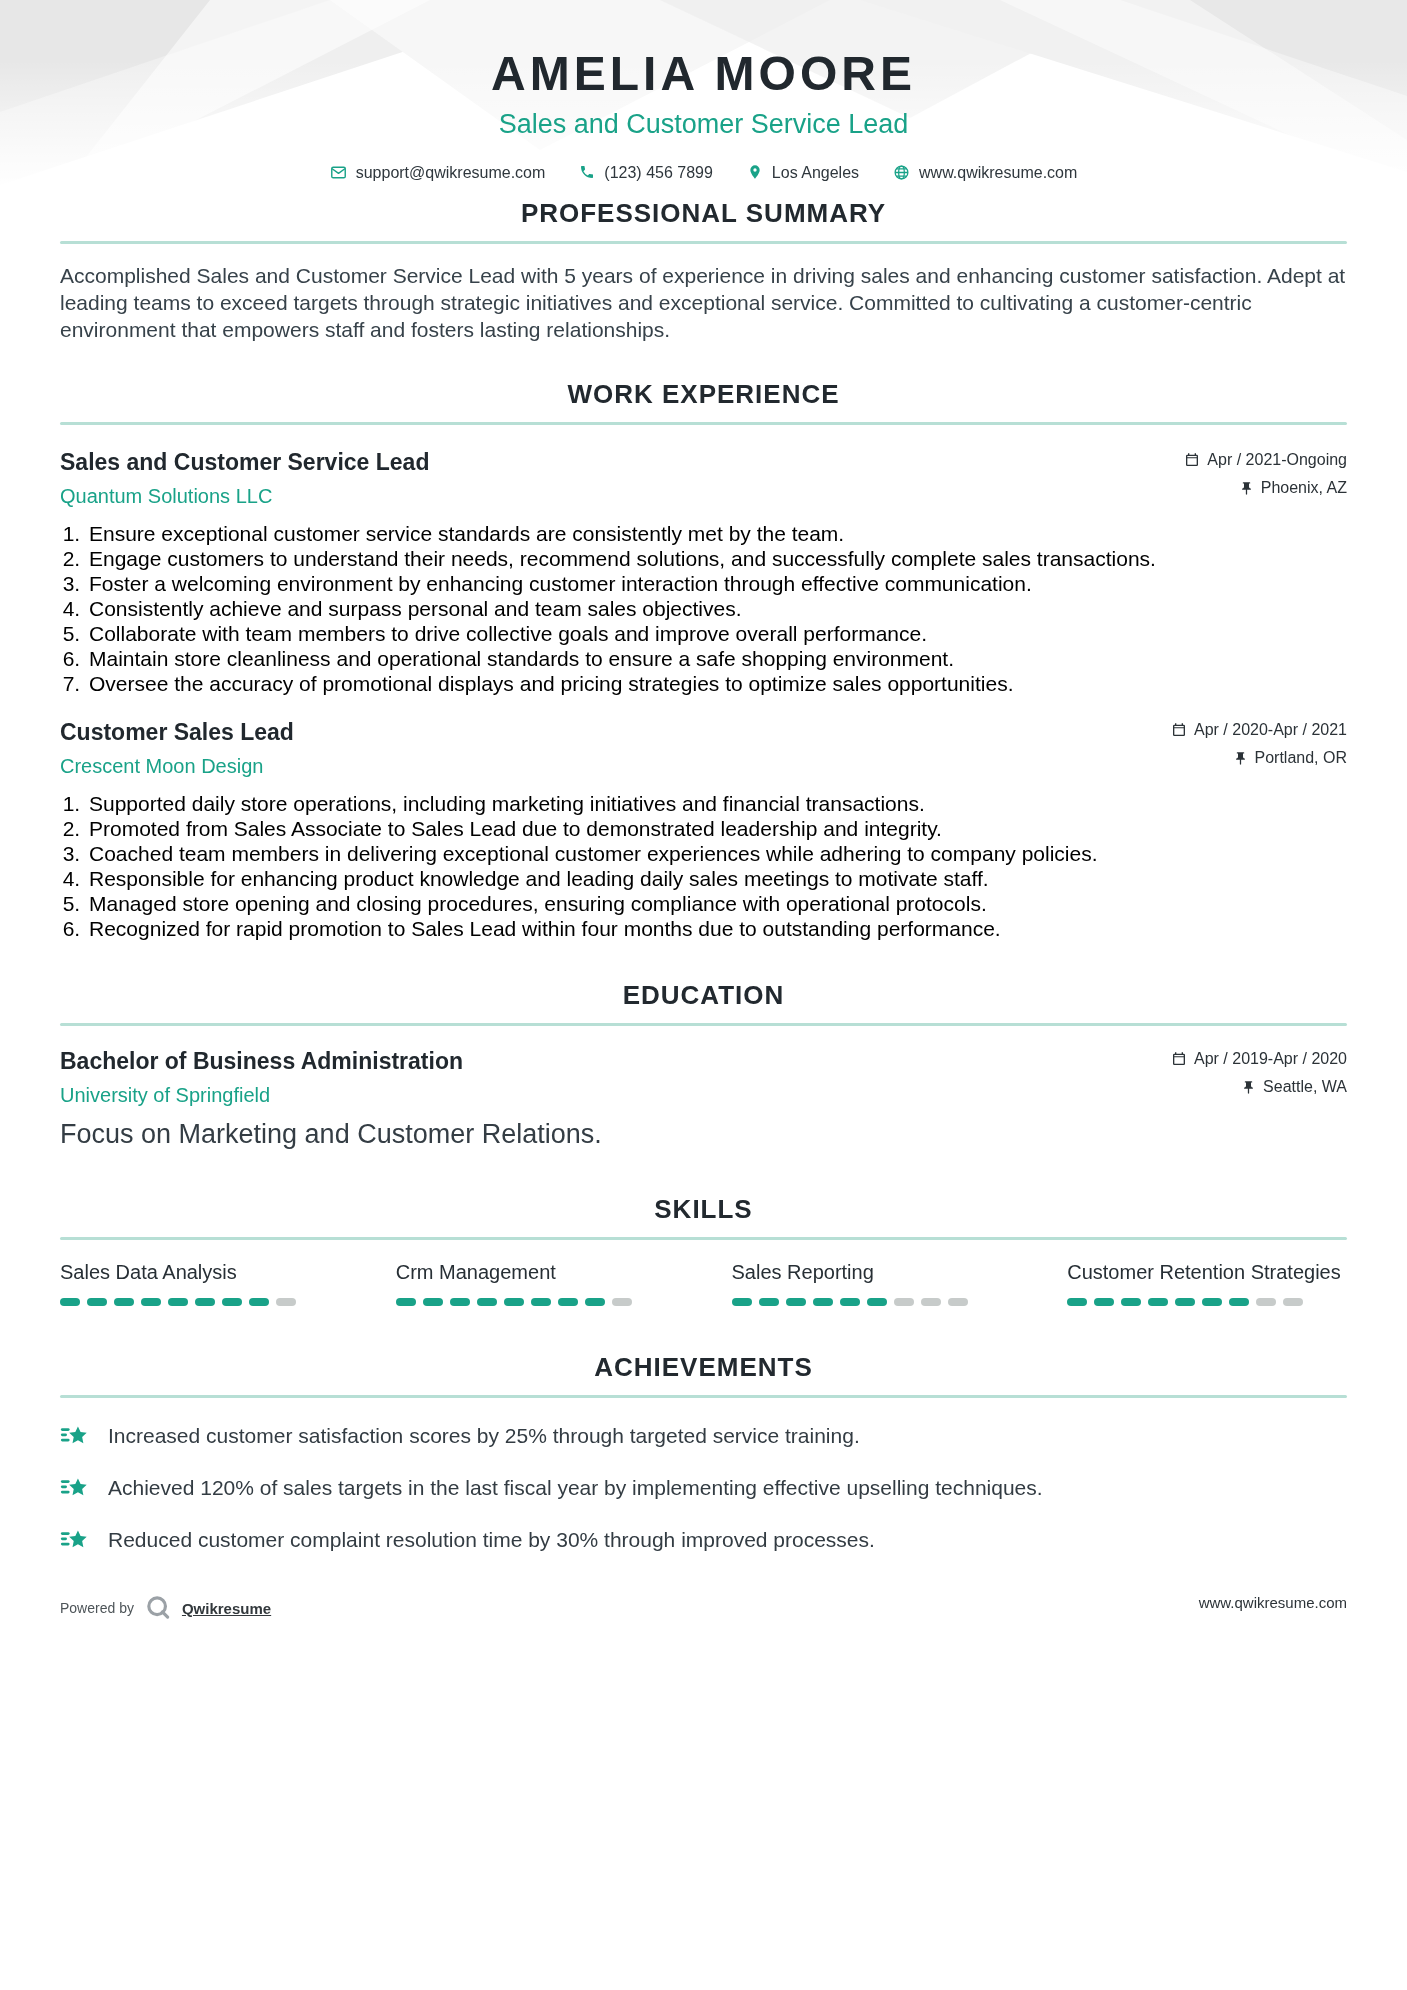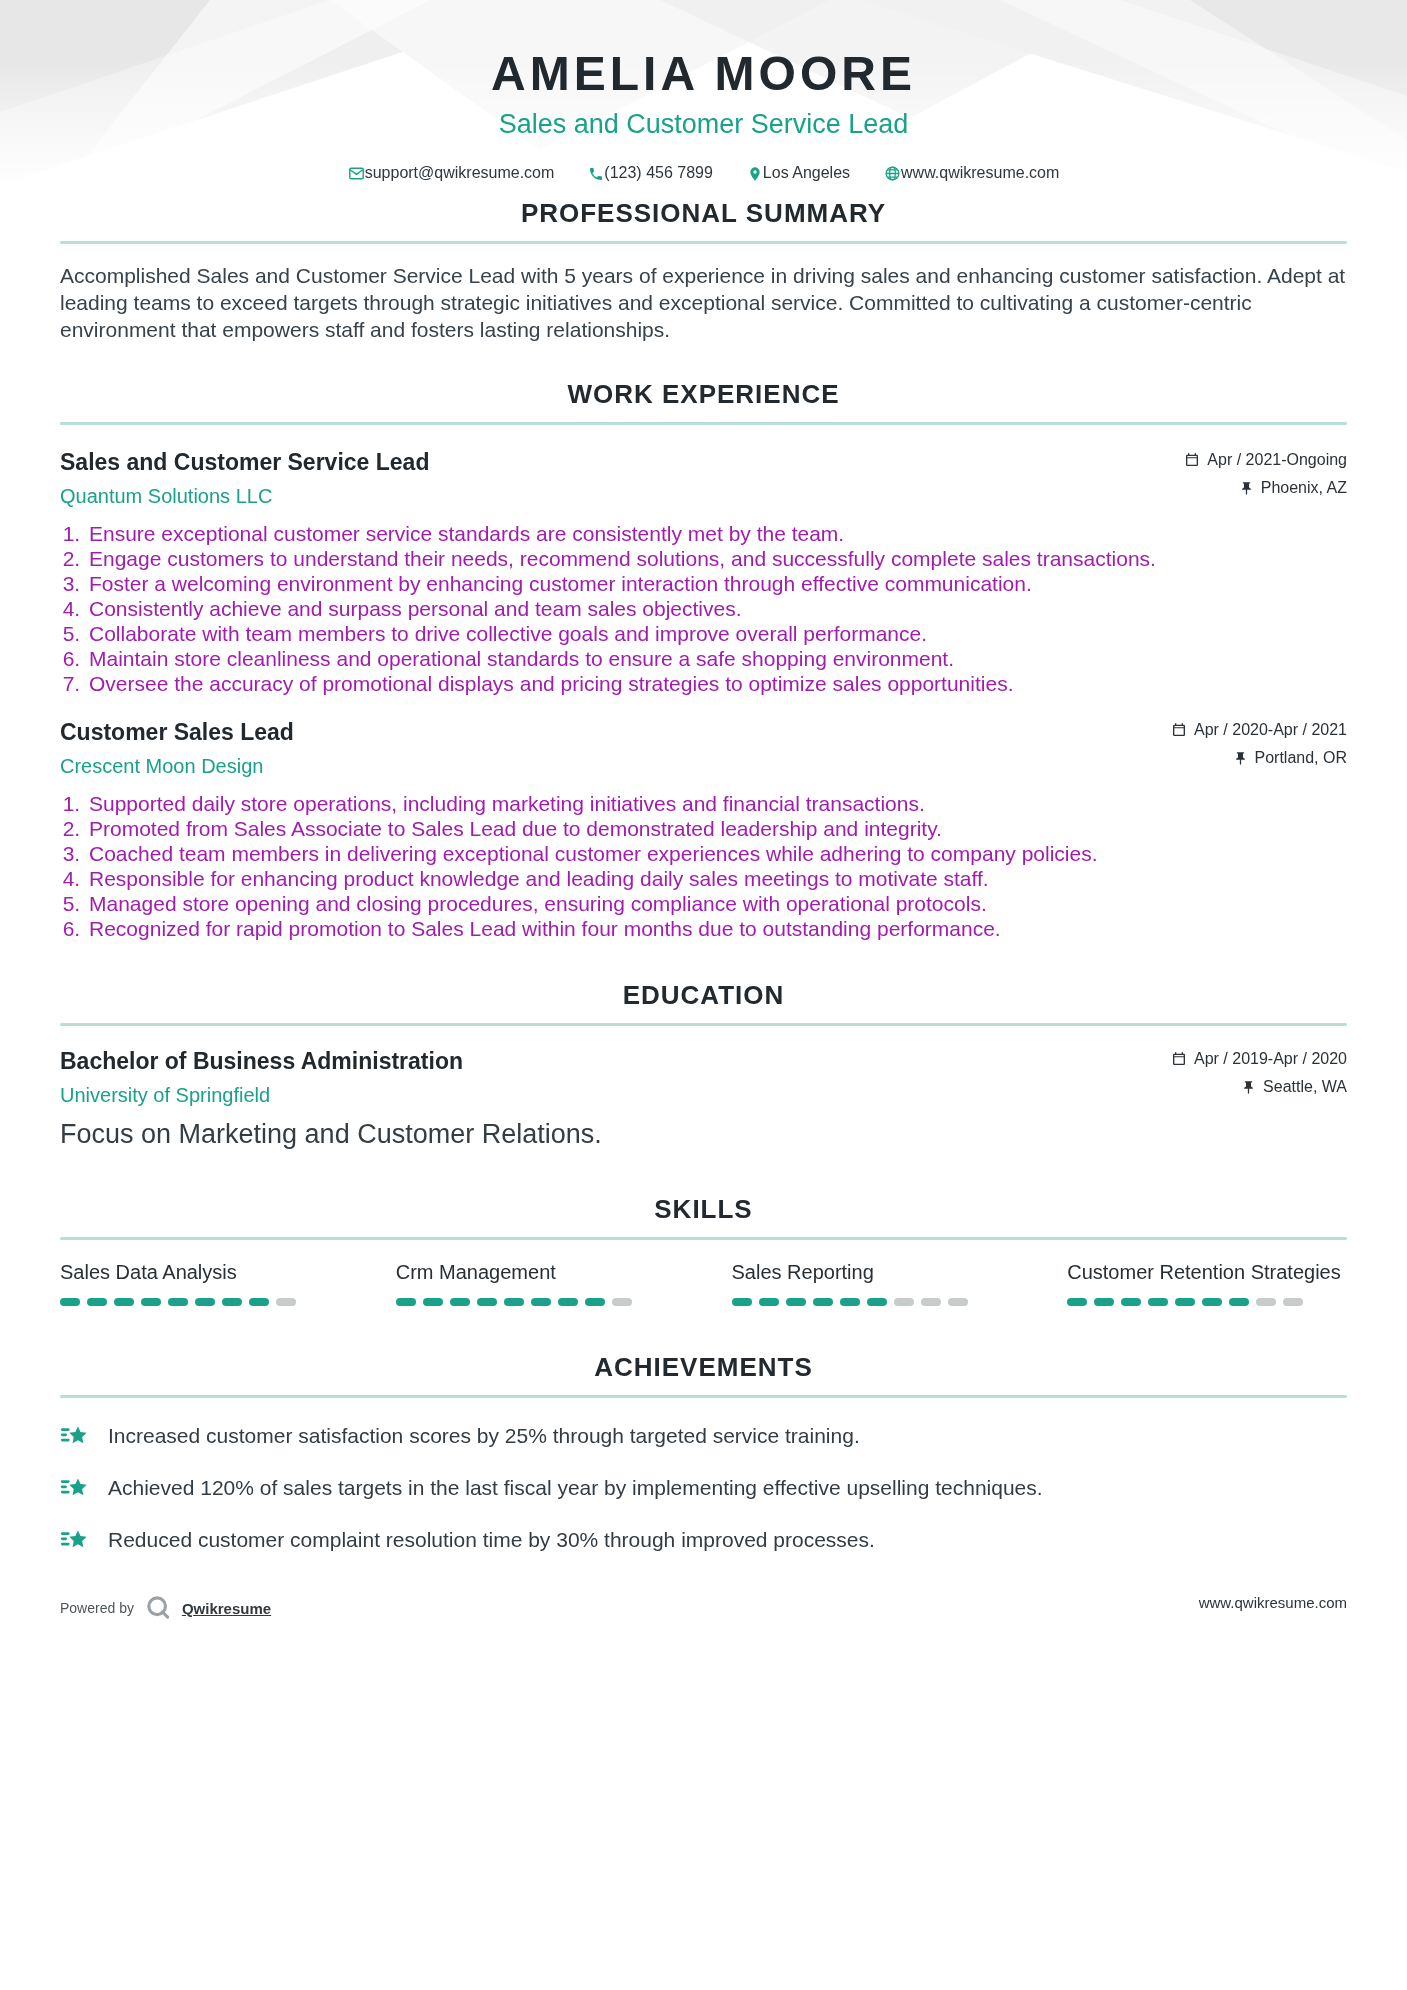--- a/index.html
+++ b/index.html
@@ -28,21 +28,21 @@
     color: #21282e;
   }
   .candidate-title {
     margin-top: 8px; font-size: 27px; font-weight: 500;
     color: var(--accent);
   }
   .contact-row {
     margin-top: 24px; display: flex; justify-content: center; align-items: center;
     gap: 34px; font-size: 16px; color: #2f373d; font-weight: 500;
   }
-  .contact-item { display: inline-flex; align-items: flex-end; gap: 0; }
+  .contact-item { display: inline-flex; align-items: flex-start; gap: 9px; }
   .contact-item svg { color: var(--accent); flex: 0 0 auto; }
 
   
   .sec { position: relative; z-index: 1; }
   .sec-heading {
     text-align: center; font-size: 26px; font-weight: 700;
     letter-spacing: 1px; color: #22292f;
   }
   .divider { height: 3px; background: #b7dfd5; margin-top: 12px; border-radius: 2px; }
 
@@ -61,21 +61,21 @@
   }
   .head-right { text-align: right; flex: 0 0 auto; padding-top: 2px; }
   .meta-line {
     display: flex; justify-content: flex-end; align-items: center; gap: 7px;
     font-size: 16px; color: #2b3237; font-weight: 500;
   }
   .meta-line + .meta-line { margin-top: 10px; }
   .meta-line svg { color: #2b3237; }
 
   .bullets { margin: 14px 0 0 0; padding-left: 26px; list-style: decimal; }
-  .bullets li { font-size: 21px; line-height: 23px; margin-top: 2px; color: #a21caf; padding-left: 3px; }
+  .bullets li { font-size: 21px; line-height: 23px; margin-top: 2px; color: #000000; padding-left: 3px; }
 
   .sec-education { margin-top: 40px; }
   .edu-body { margin-top: 22px; }
   .edu-note { margin-top: 12px; font-size: 27px; color: #343d44; }
 
   .sec-skills { margin-top: 44px; }
   .skills-grid {
     margin-top: 20px; display: grid; grid-template-columns: repeat(4, 1fr);
     column-gap: 56px;
   }

